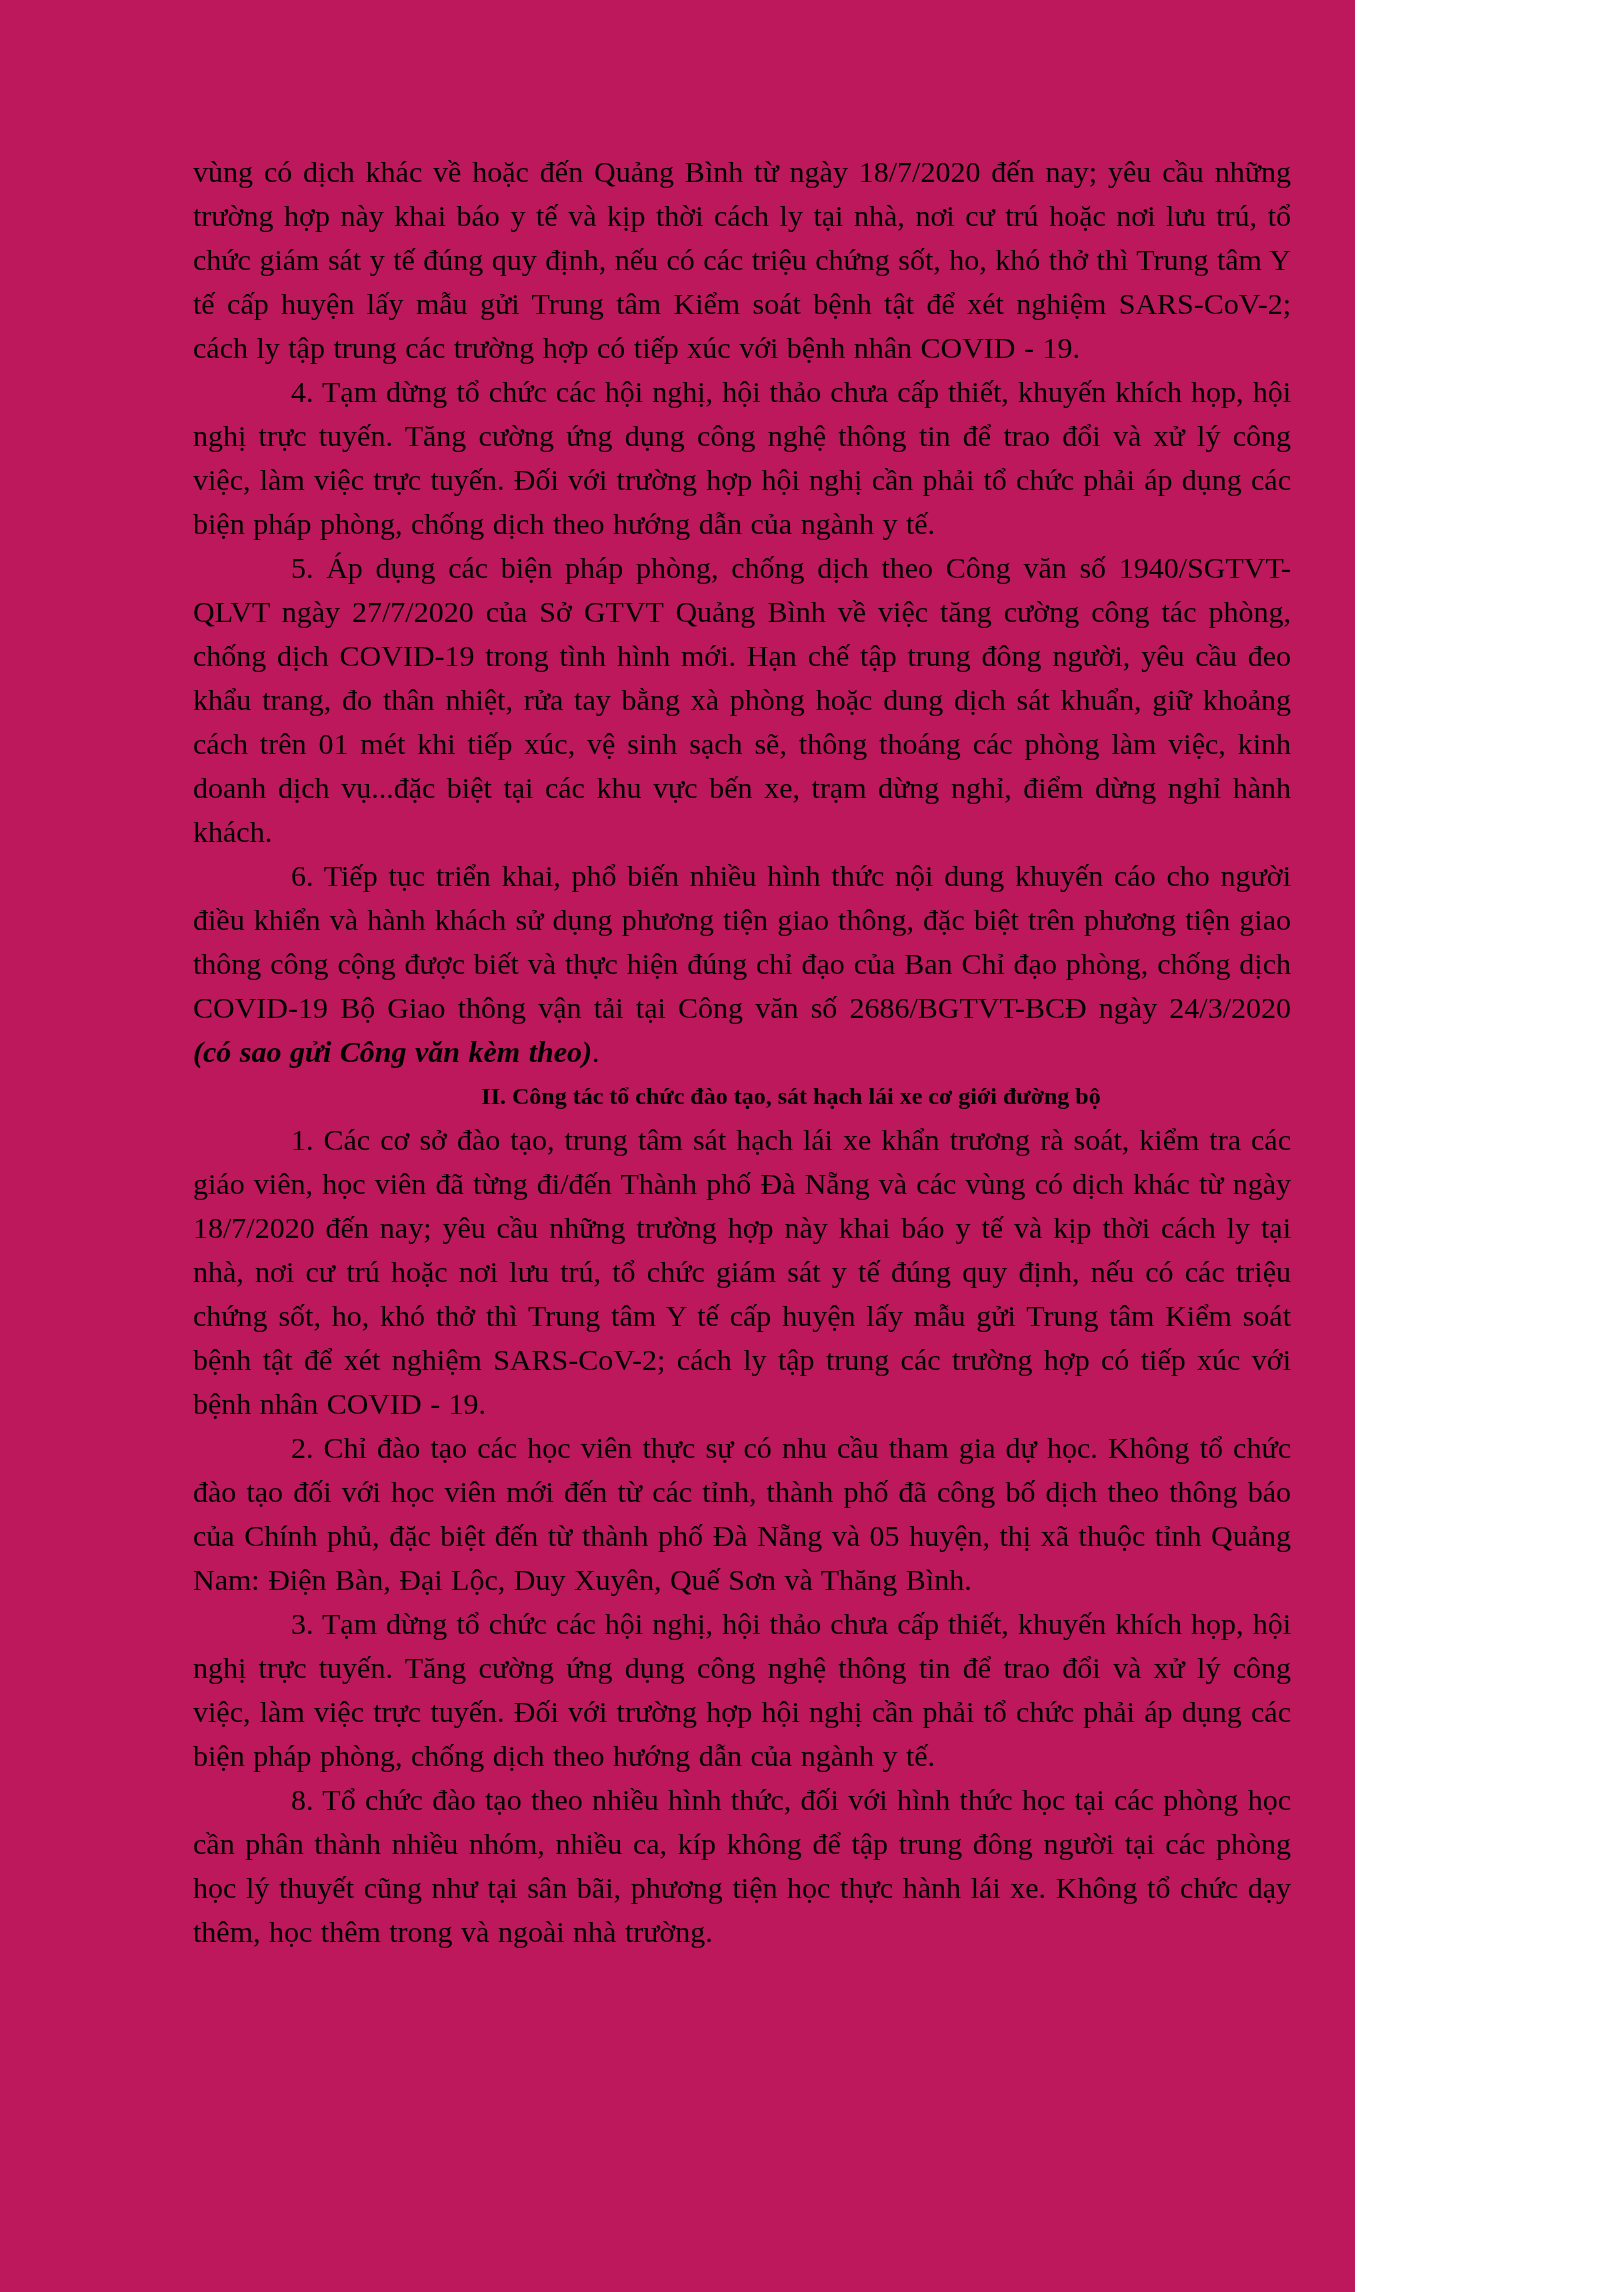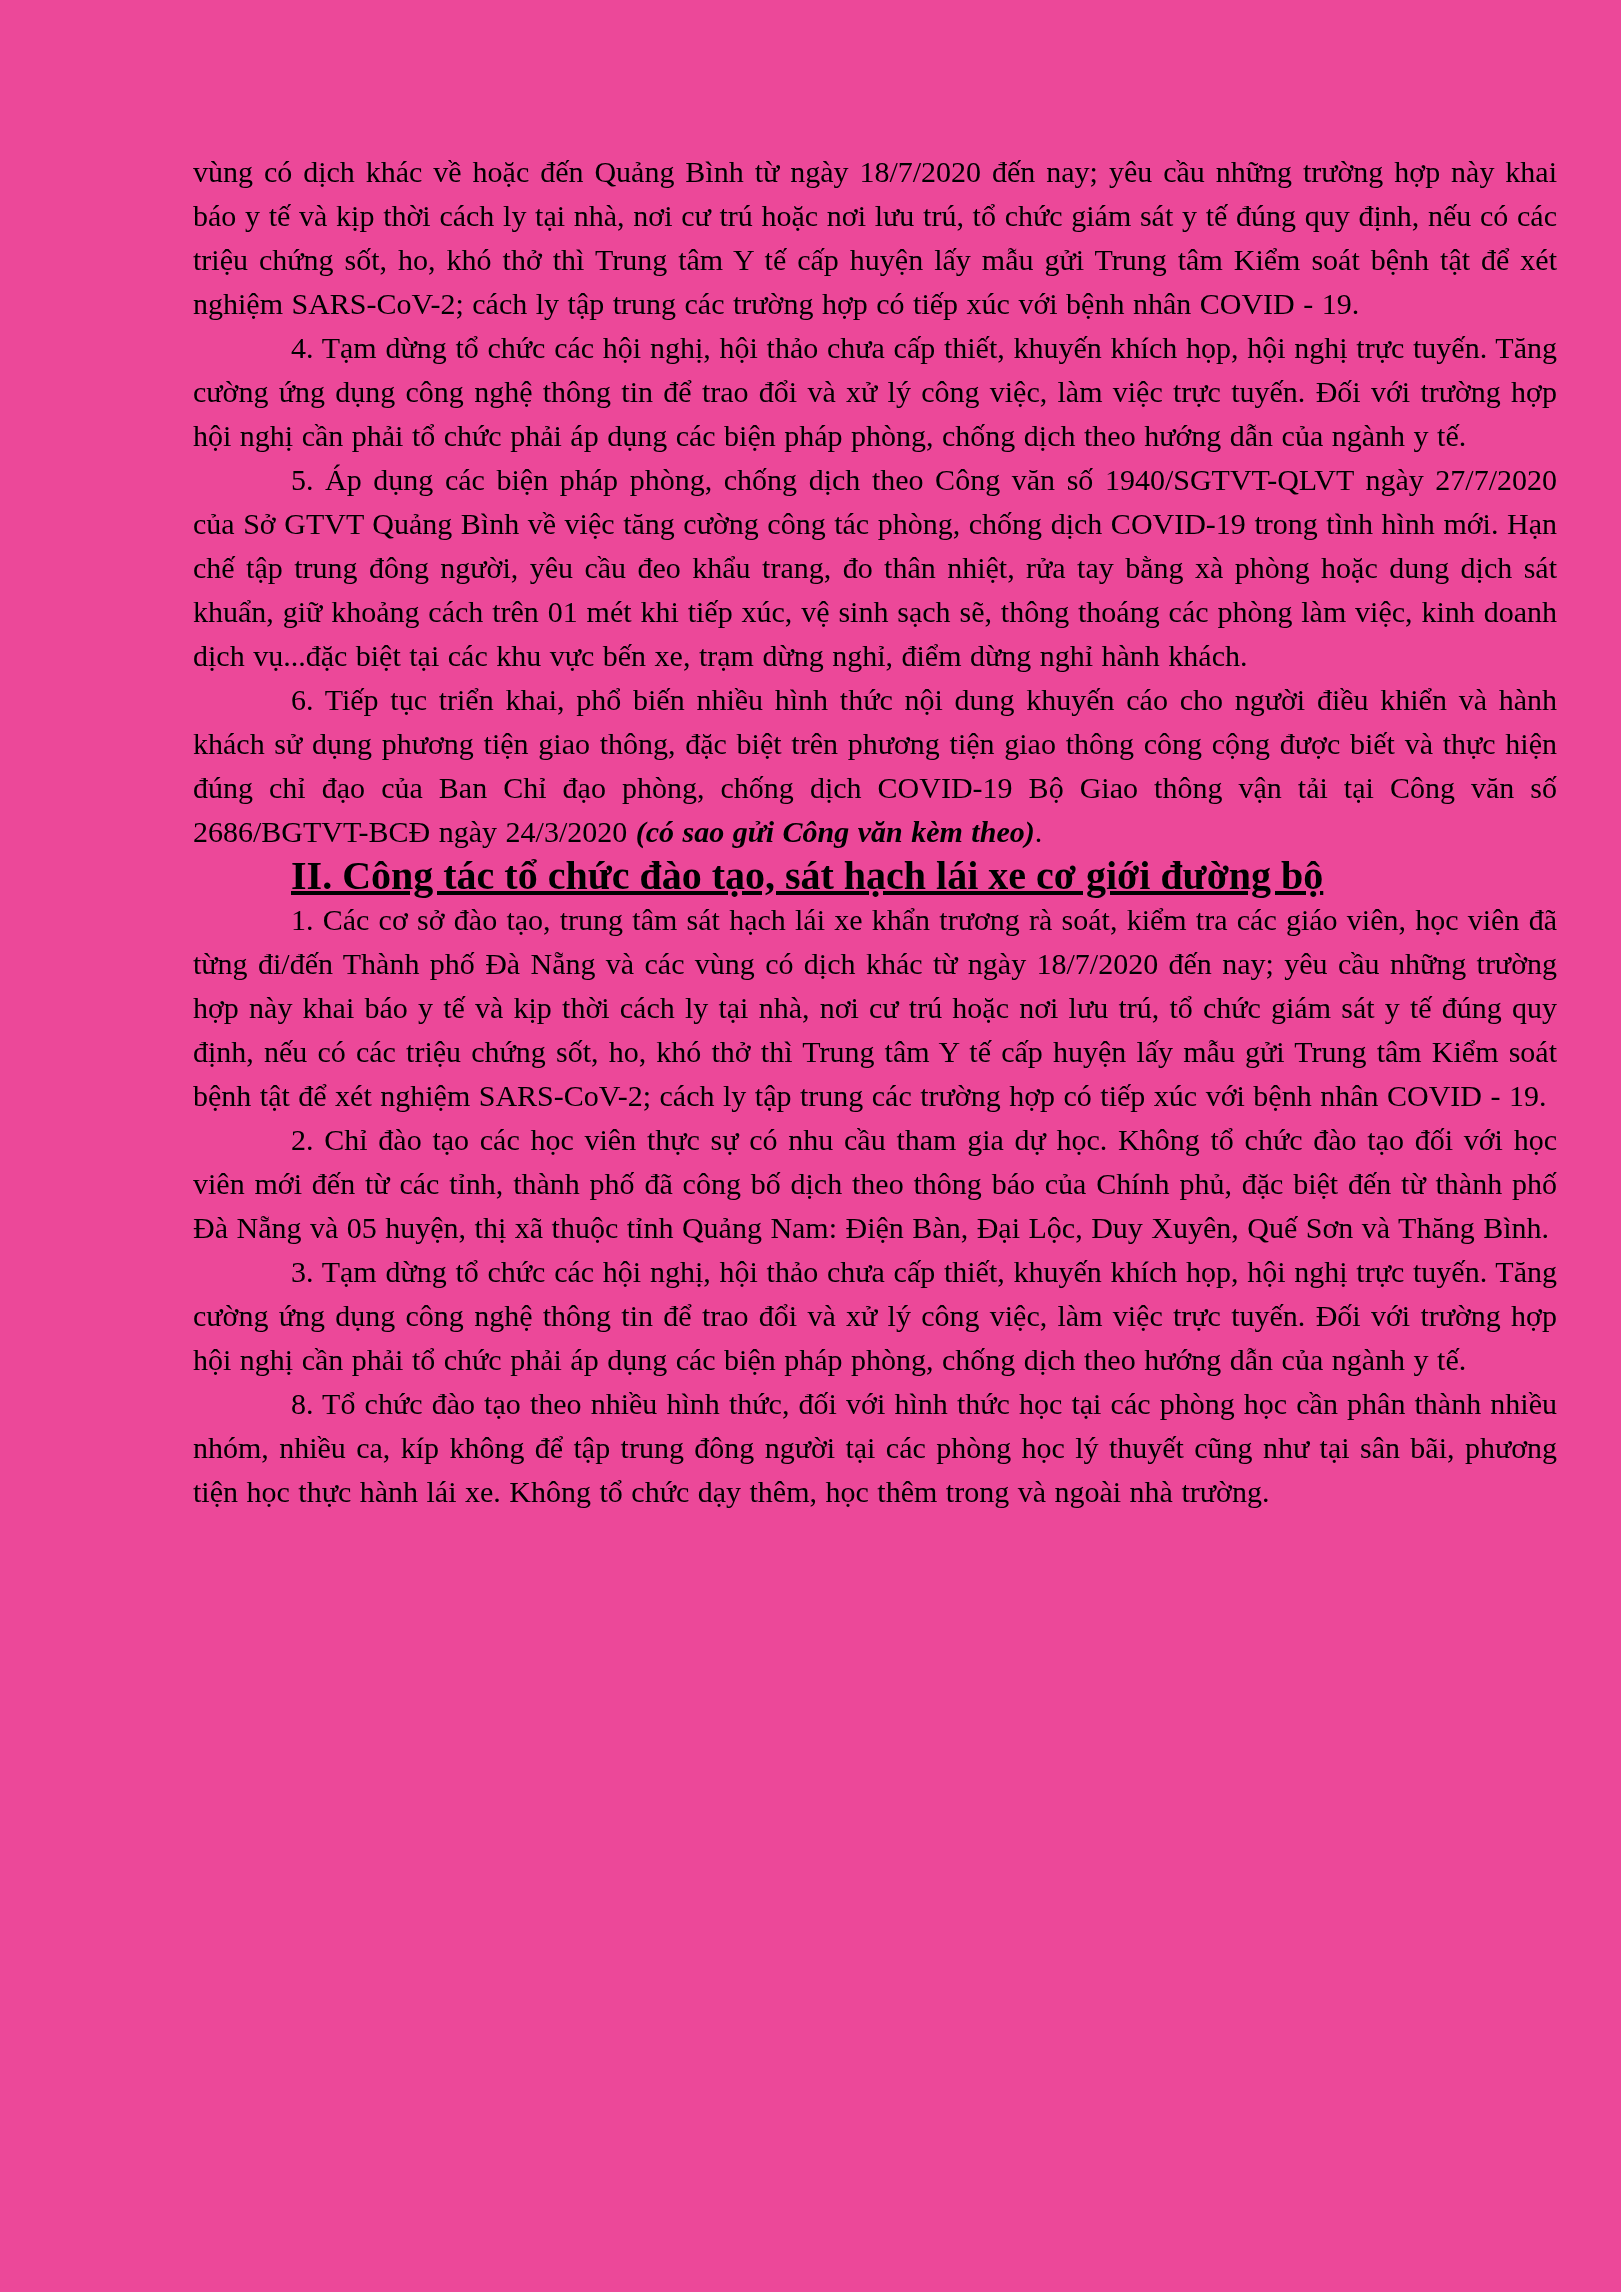--- a/index.html
+++ b/index.html
@@ -2,23 +2,23 @@
 <html lang="vi"><head>
 <meta charset="utf-8">
 <style>
   html, body {
     margin: 0;
     padding: 0;
     background: #ffffff;
   }
   .page {
     position: relative;
-    width: 1621px;
+    width: 1355px;
     height: 2293px;
-    background: #ec4899;
+    background: #be185d;
     box-sizing: border-box;
     padding: 150px 64px 0 193px;
     font-family: "Liberation Serif", "DejaVu Serif", serif;
     font-size: 30px;
     line-height: 44px;
     color: #000000;
     overflow: hidden;
   }
   .para {
     margin: 0;
@@ -26,26 +26,25 @@
     text-align: justify;
     text-indent: 98px;
     word-spacing: 1px;
   }
   .para.no-indent {
     text-indent: 0;
   }
   .heading {
     margin: 0;
     padding: 0;
-    text-align: left;
+    text-align: center;
     text-indent: 98px;
     font-weight: bold;
-    font-size: 40px;
+    font-size: 24px;
     line-height: 44px;
-    text-decoration: underline;
   }
   .italic {
     font-style: italic;
     font-weight: bold;
   }
 </style>
 </head>
 <body>
 
 <div class="page">

